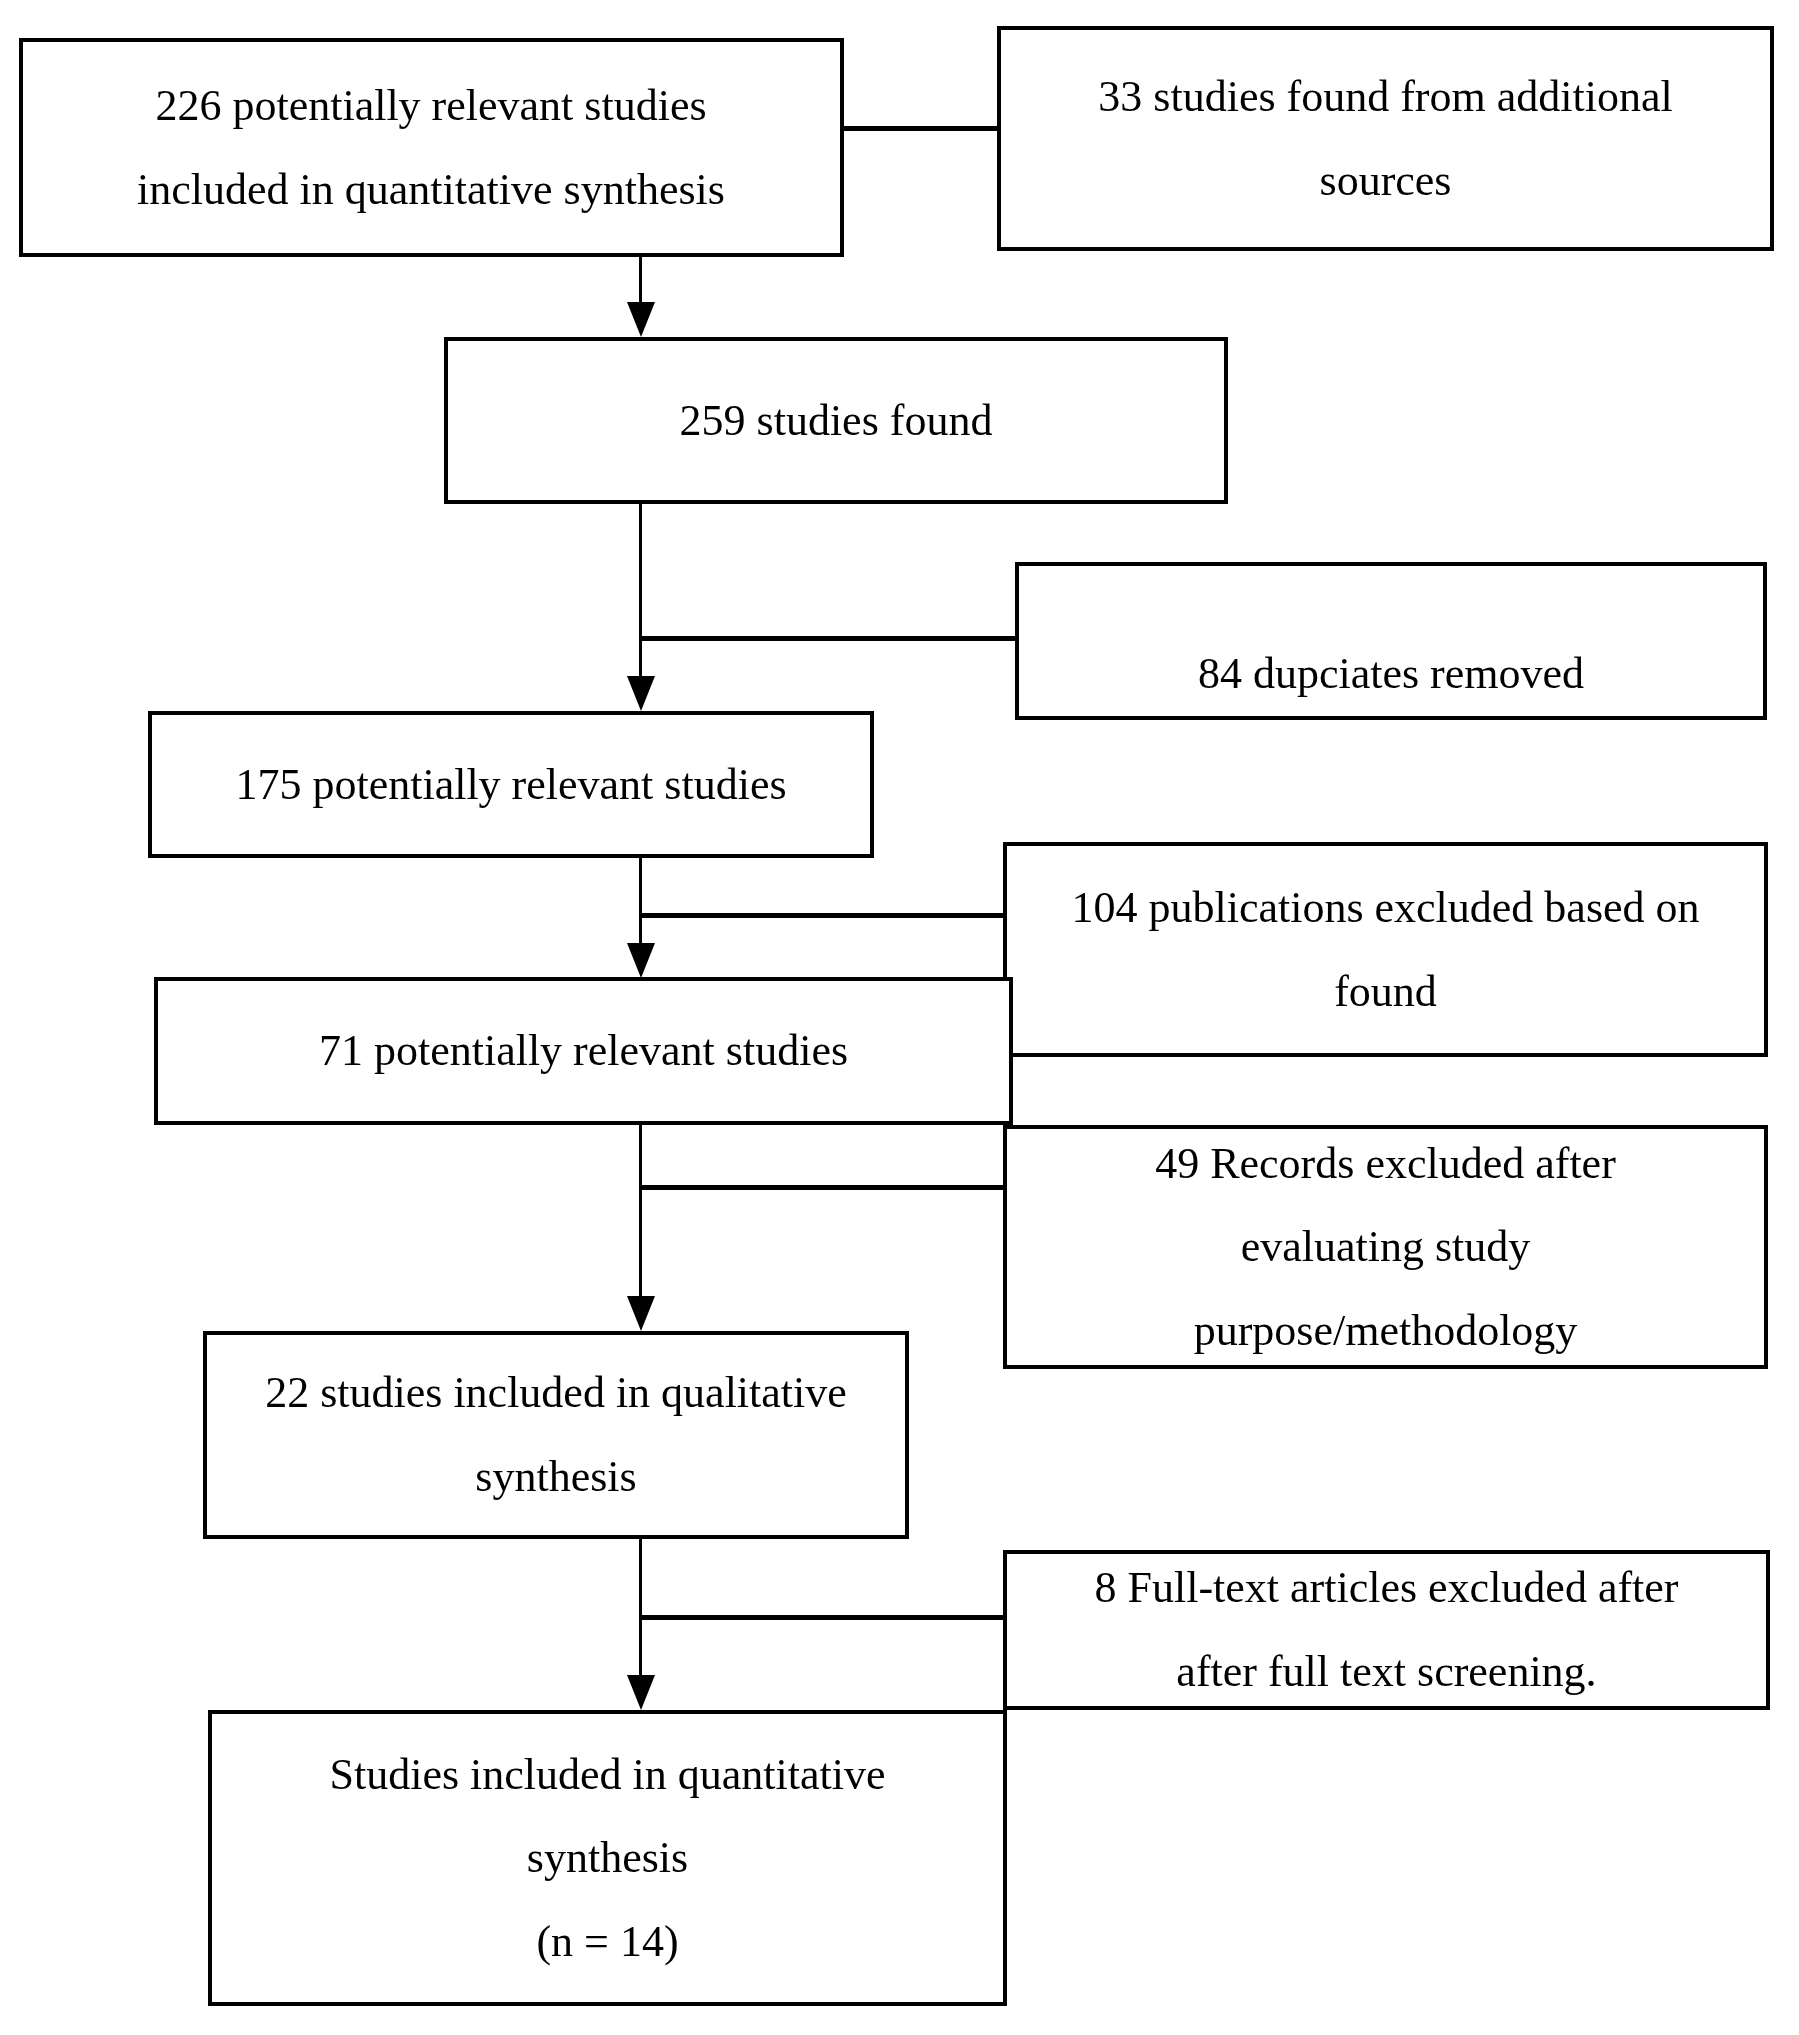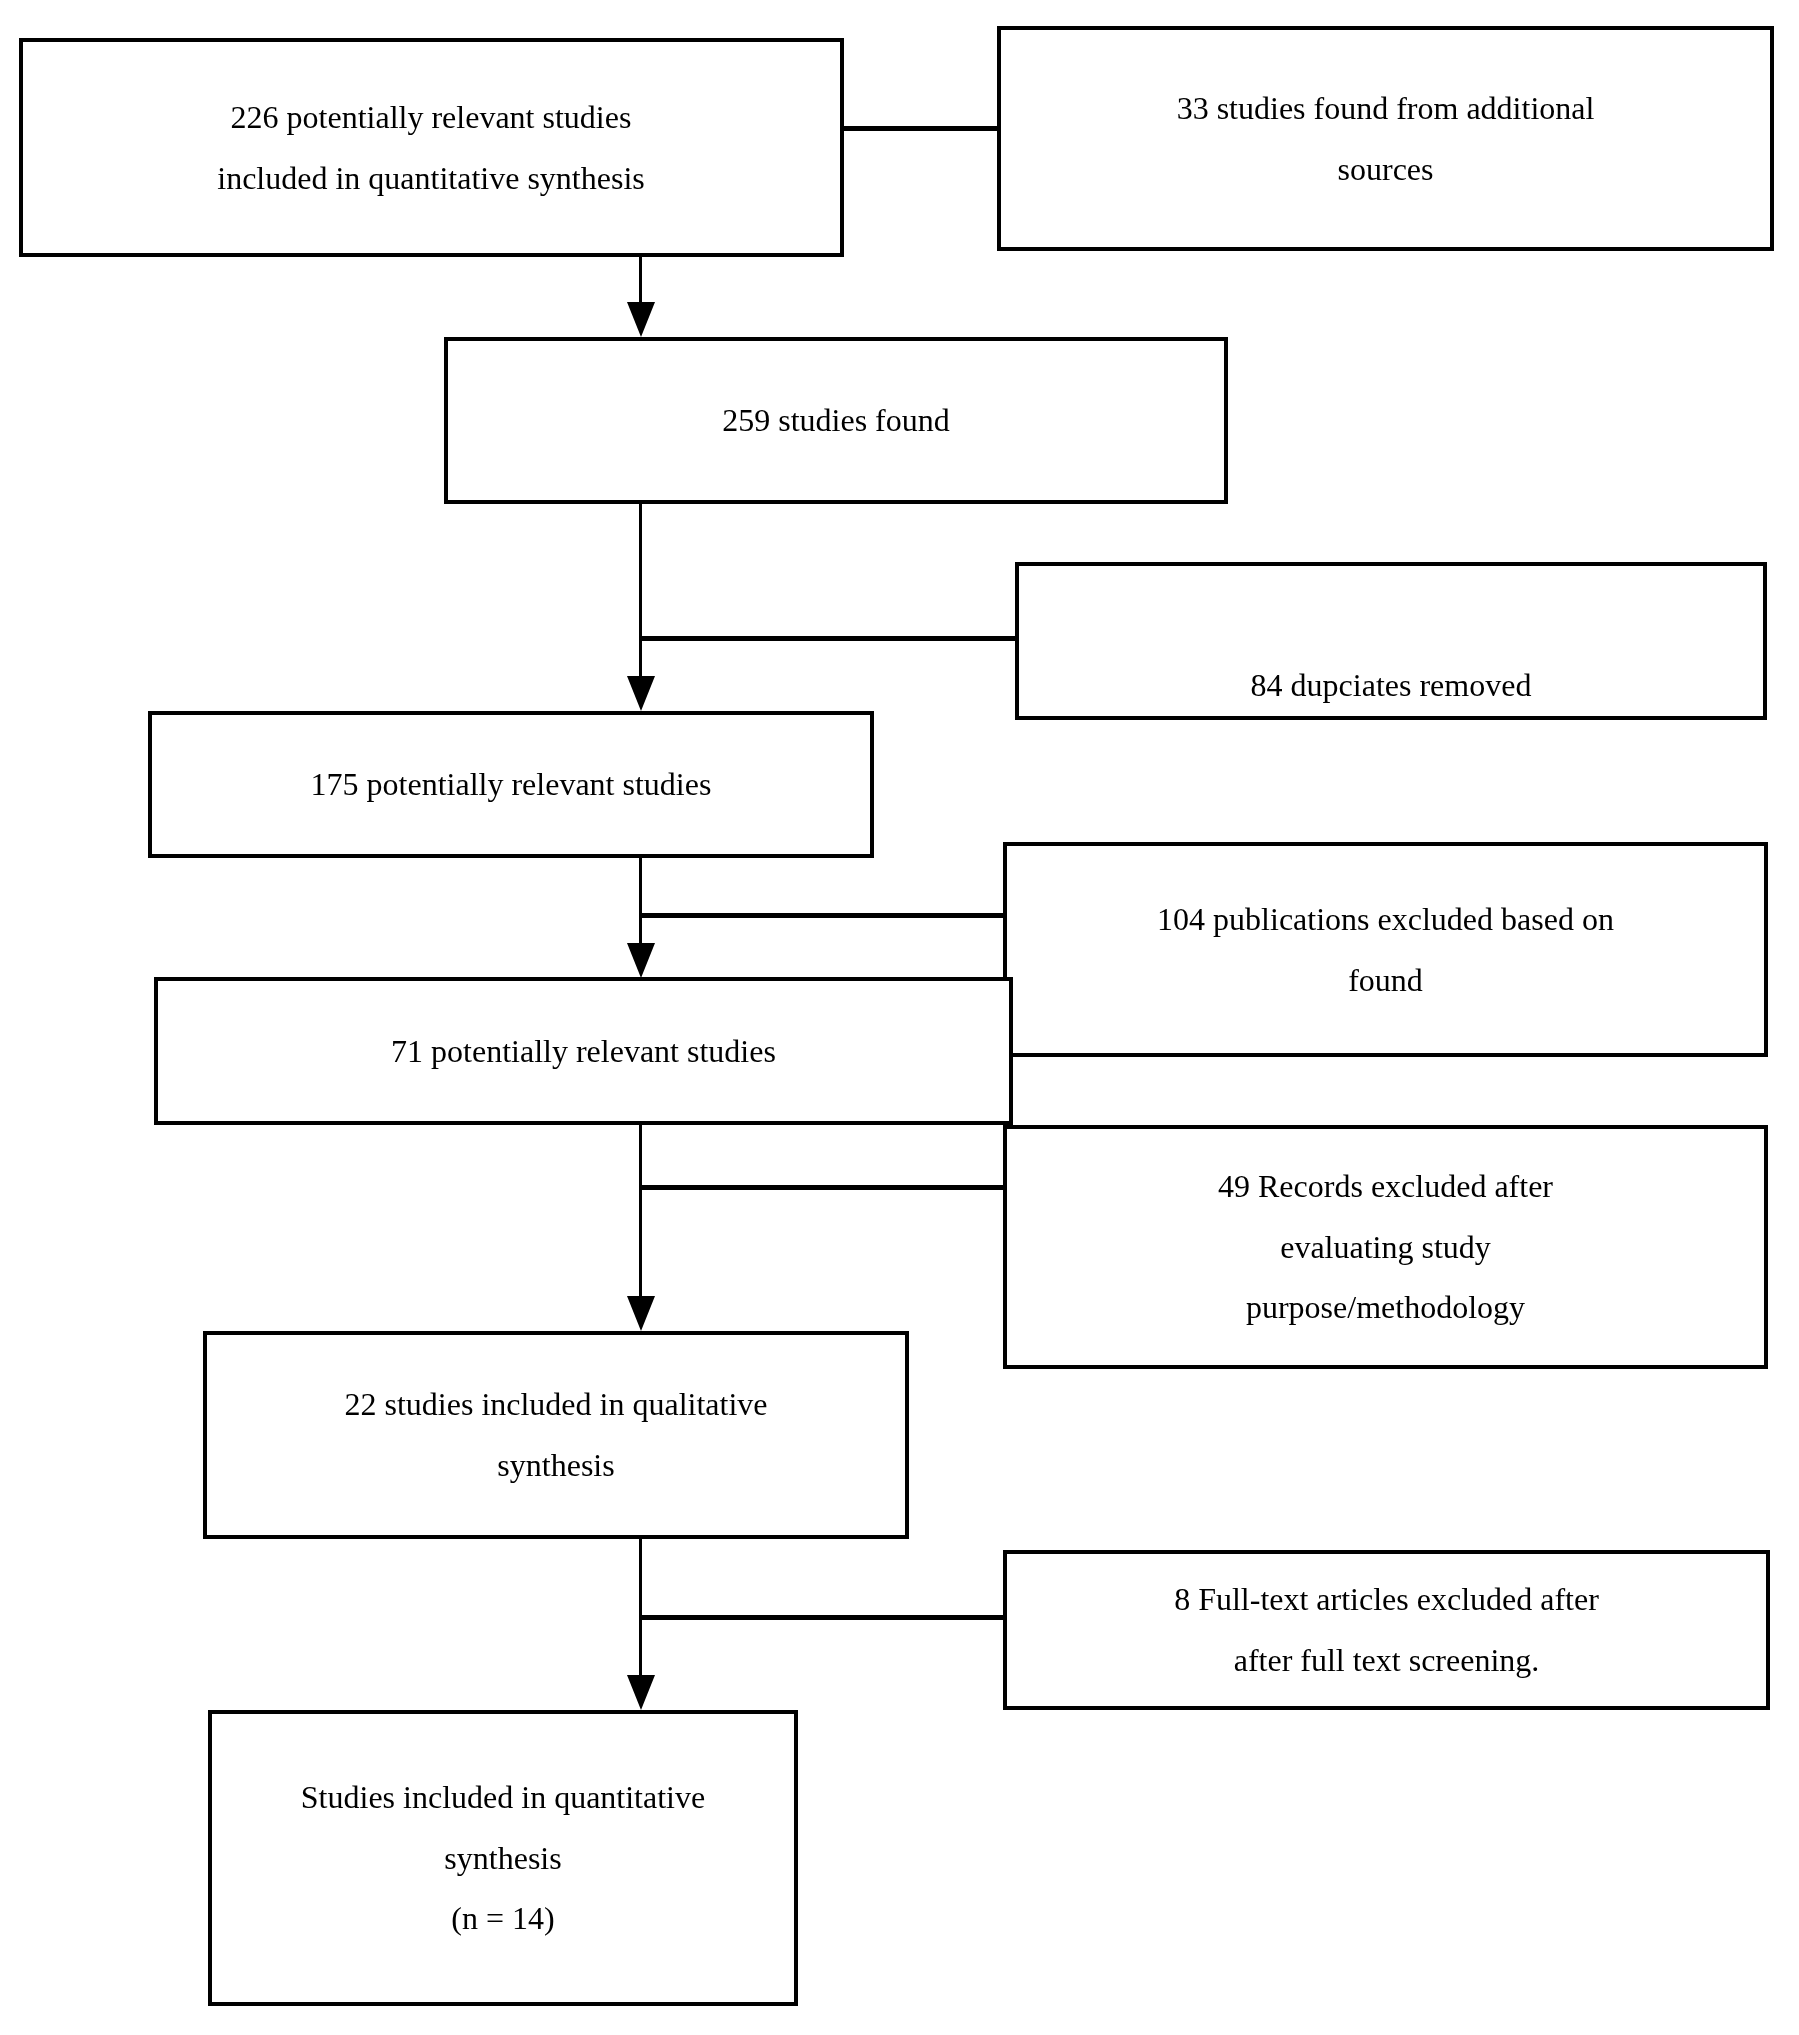--- a/index.html
+++ b/index.html
@@ -19,21 +19,21 @@
   .box {
     position: absolute;
     box-sizing: border-box;
     border: 4.6px solid #000000;
     background: #ffffff;
     display: flex;
     flex-direction: column;
     justify-content: center;
     align-items: center;
     text-align: center;
-    font-size: 32px;
+    font-size: 44px;
     line-height: 1.9;
     padding: 0 23px;
   }
   .box .line {
     display: block;
     white-space: nowrap;
   }
   .vline {
     position: absolute;
     width: 2.9px;
@@ -57,21 +57,21 @@
   #box226 { left: 18.5px;   top: 38px;   width: 825px; height: 219px; }
   #box33  { left: 997px; top: 26px;   width: 777px; height: 225px; }
   #box259 { left: 444px;  top: 337px;  width: 784px; height: 167px; }
   #box84  { left: 1015px; top: 562px;  width: 752px; height: 158px; justify-content: flex-end; }
   #box175 { left: 148px;  top: 711px; width: 726px; height: 147px; }
   #box104 { left: 1003px; top: 842px; width: 765px; height: 215px; }
   #box71  { left: 154px;  top: 977px; width: 859px; height: 148px; }
   #box49  { left: 1003px; top: 1125px; width: 765px; height: 244px; }
   #box22  { left: 203px;  top: 1331px; width: 706px; height: 208px; }
   #box8   { left: 1003px; top: 1550px; width: 767px; height: 160px; }
-  #box14  { left: 208px;  top: 1710px; width: 590px; height: 296px; text-align: center; }
+  #box14  { left: 208px;  top: 1710px; width: 799px; height: 296px; text-align: center; }
 
   
   #conn-top        { left: 843px; top: 126px;  width: 154px; }
   #vline-259       { left: 639px; top: 257px;  height: 49px; }
   #arrow-259       { left: 627px; top: 302px; }
   #vline-175       { left: 639px; top: 504px;  height: 174px; }
   #arrow-175       { left: 627px; top: 676px; }
   #branch-84       { left: 641px; top: 636px; width: 374px; }
   #vline-71        { left: 639px; top: 858px; height: 87px; }
   #arrow-71        { left: 627px; top: 943px; }

